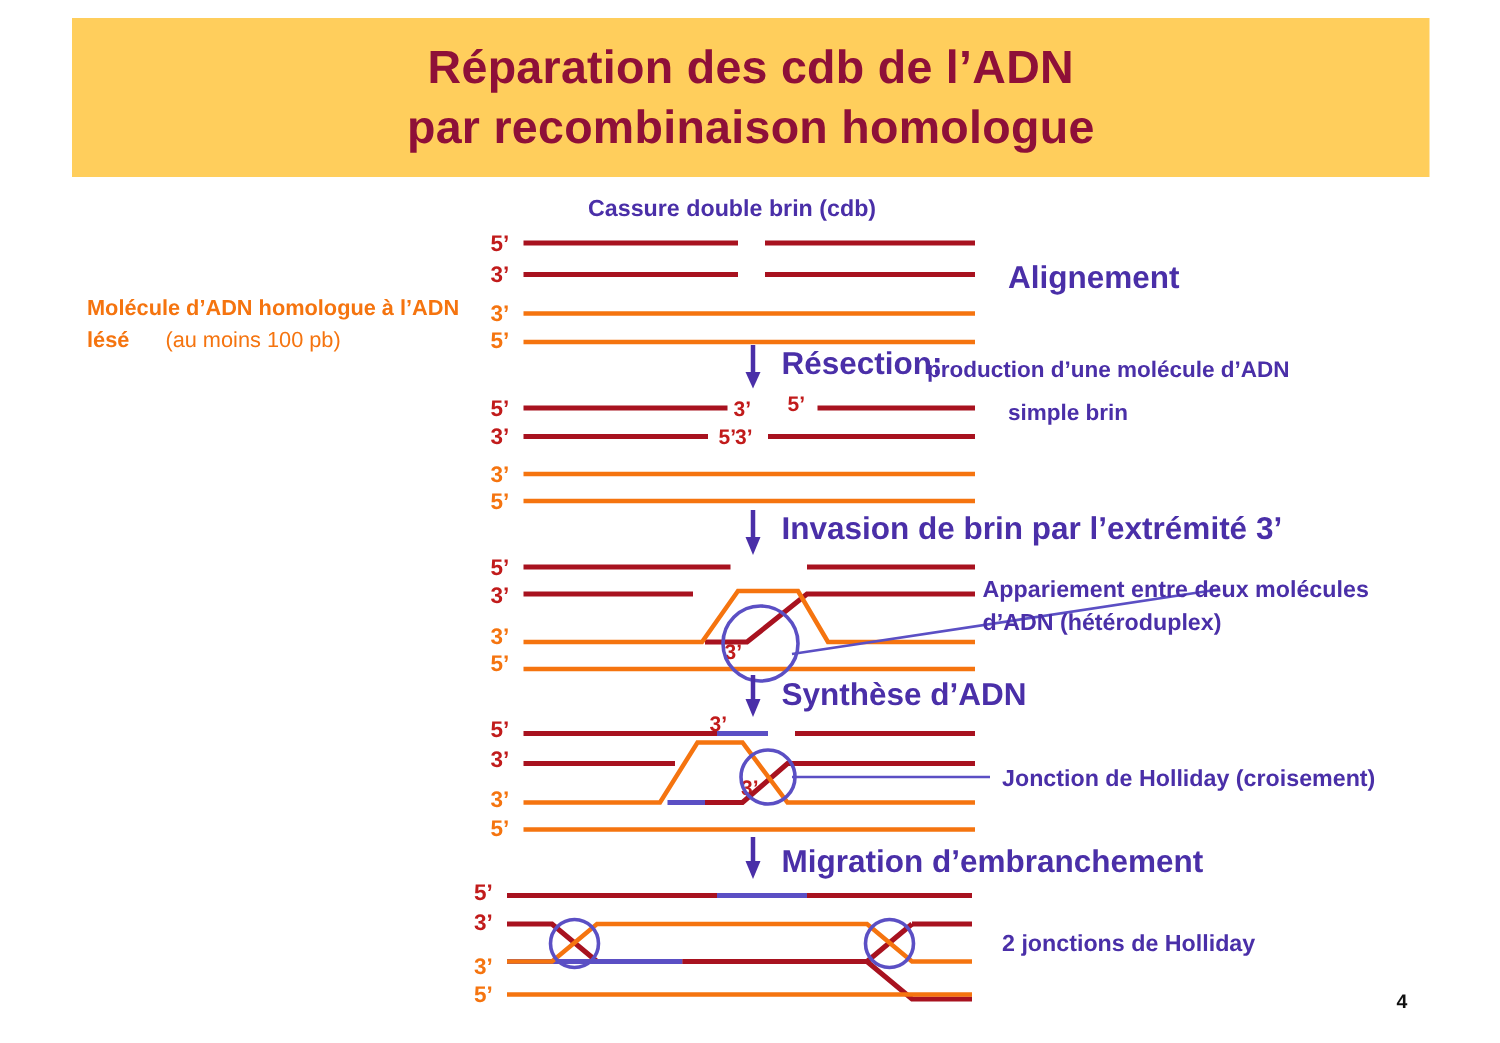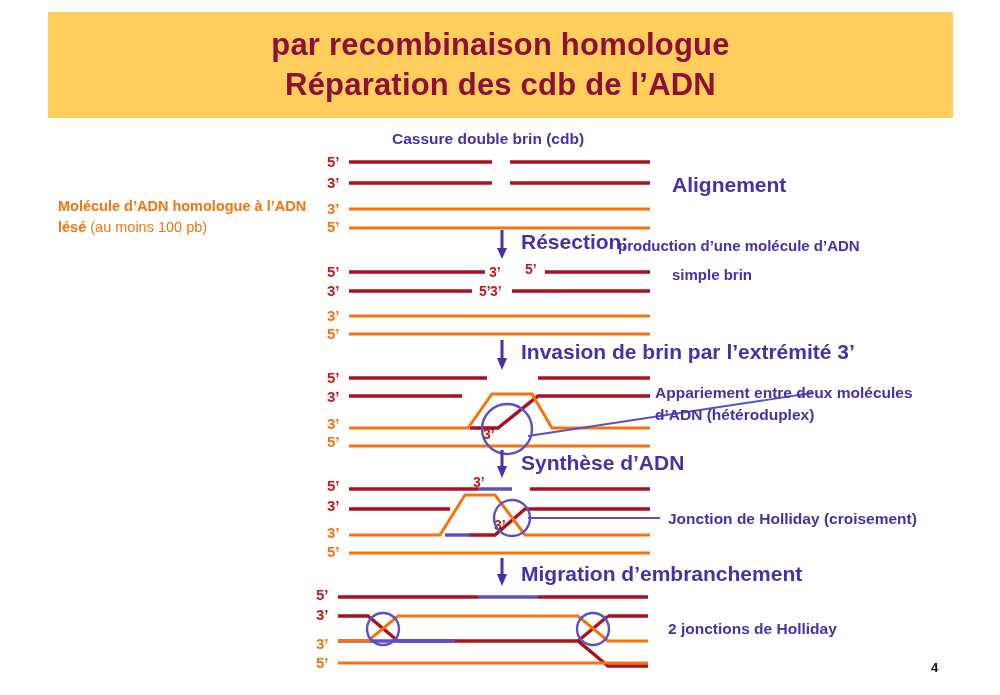--- a/index.html
+++ b/index.html
@@ -47,21 +47,21 @@
   #homolog-caption {
     position: absolute;
     left: 58px;
     top: 196px;
     width: 262px;
     color: #f5740f;
     font-size: 14.5px;
     line-height: 1.42;
   }
   #homolog-caption .strong { font-weight: bold; }
-  #homolog-caption .light  { font-weight: normal; }
+  #homolog-caption .light  { font-weight: normal; padding-left: 20px; }
 
   
   #diagram {
     position: absolute;
     left: 0;
     top: 0;
     width: 1000px;
     height: 695px;
   }
   text { font-family: "Liberation Sans", sans-serif; }
@@ -105,22 +105,22 @@
     font-size: 13px;
     font-weight: bold;
   }
 </style>
 </head>
 <body>
 
 <div id="slide">
 
   <div id="title-banner">
+    <div class="title-line">Réparation des cdb de l’ADN</div>
     <div class="title-line">par recombinaison homologue</div>
-    <div class="title-line">Réparation des cdb de l’ADN</div>
   </div>
 
   <div id="homolog-caption">
     <span class="strong">Molécule d’ADN homologue à l’ADN lésé</span><span class="light"> (au moins 100 pb)</span>
   </div>
 
   <svg id="diagram" viewBox="0 0 1000 695">
 
     <text class="top-label" x="392" y="144">Cassure double brin (cdb)</text>
 

